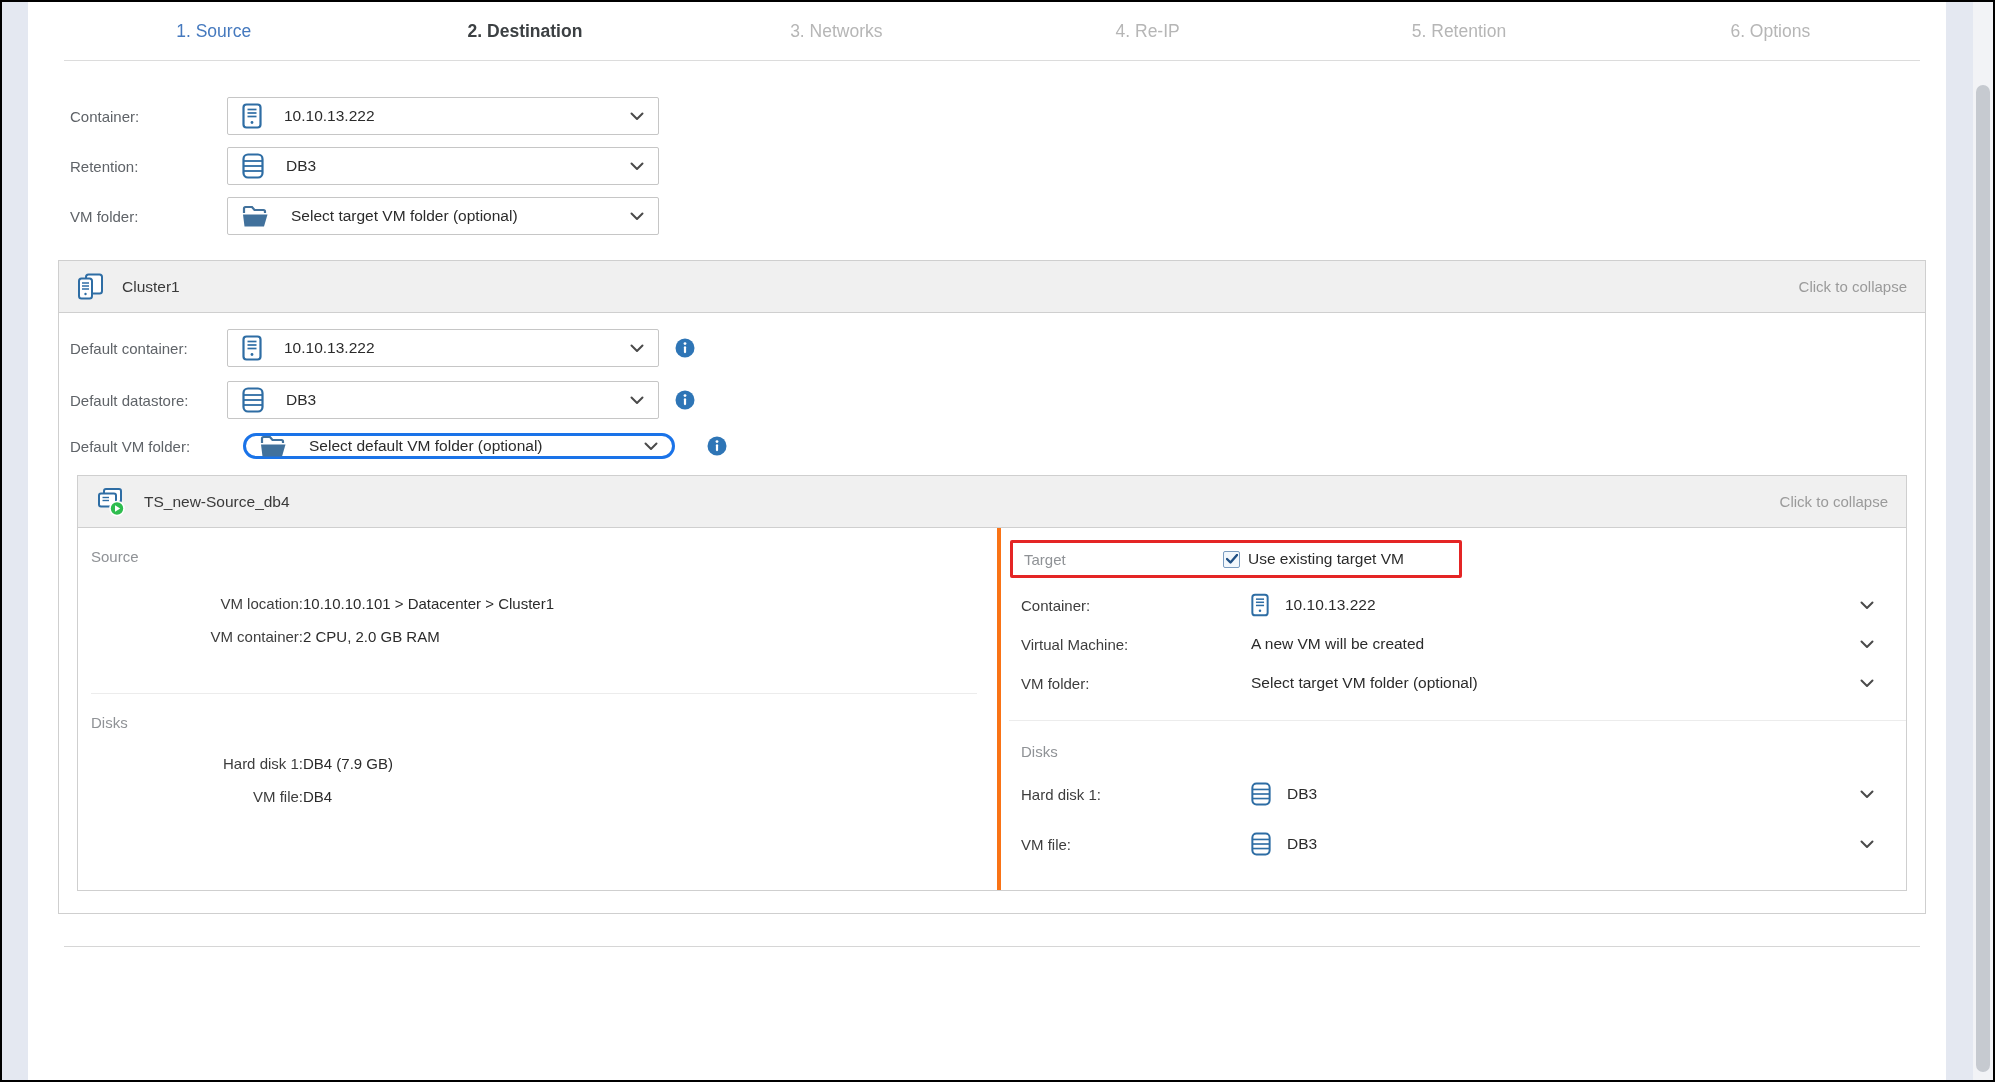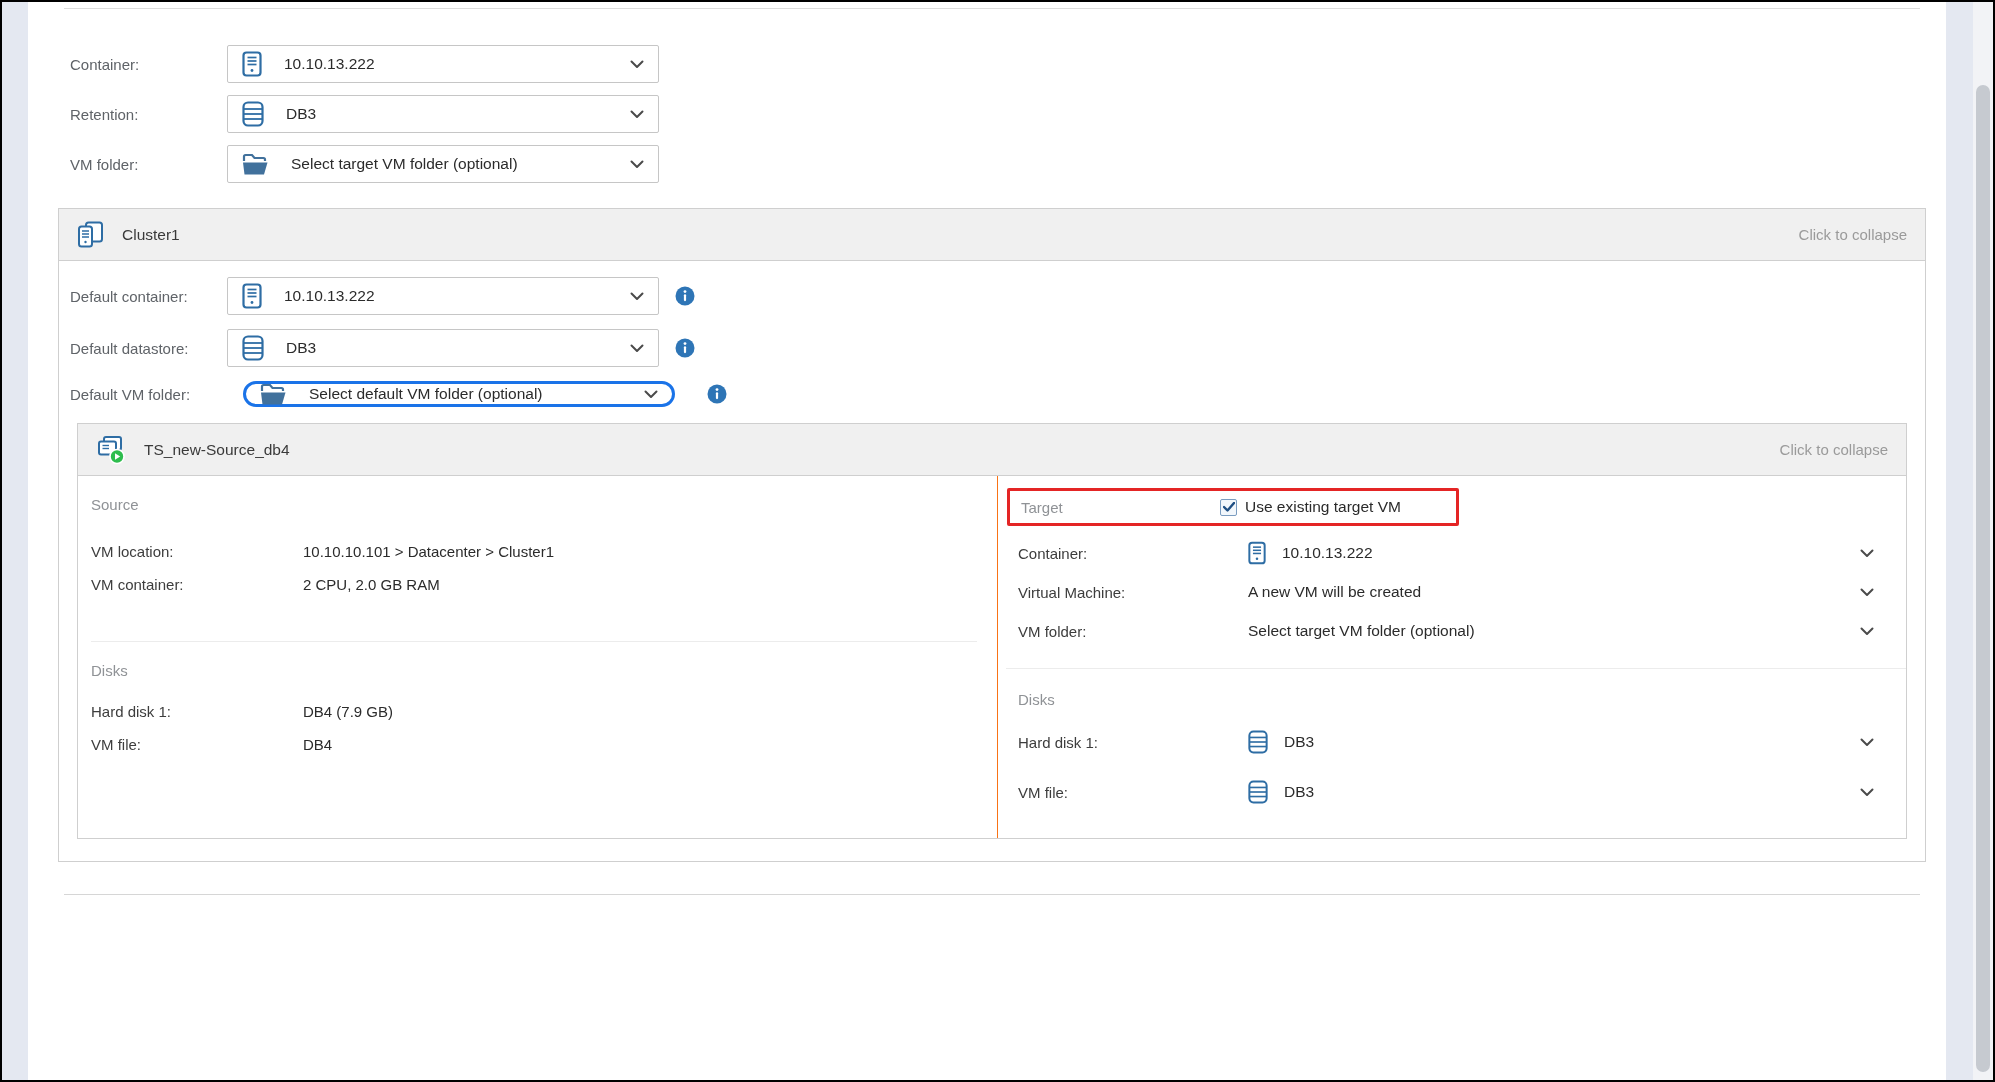--- a/index.html
+++ b/index.html
@@ -42,23 +42,23 @@
                   align-items:center; padding:0 18px; cursor:pointer; }
   .panel-header .p-icon { display:flex; margin-right:18px; }
   .panel-title { font-size:15.5px; color:#3a3a3a; }
   .collapse-hint { margin-left:auto; font-size:15px; color:#9a9a9a; }
   .panel-body { padding:16px 18px 22px 11px; }
 
   
   .vm-panel { margin-left:7px; margin-top:16px; border:1px solid #cfcfcf; }
   .vm-body { display:flex; }
   .vm-col-left { width:919px; flex:none; padding:20px 20px 30px 13px; }
-  .vm-col-right { flex:1; border-left:1px solid #f97316; padding:12px 0 30px 8px; }
+  .vm-col-right { flex:1; border-left:4px solid #f97316; padding:12px 0 30px 8px; }
   .section-label { font-size:15px; color:#8f9296; }
-  .kv { display:flex; align-items:center; font-size:15px; }
+  .kv { display:flex; align-items:center; font-size:15px;text-align:right; }
   .kv .k { width:212px; flex:none; color:#3d3d3d; }
   .kv .v { color:#2b2b2b; }
   .src-row1 { margin-top:30px; }
   .src-row2 { margin-top:16px; }
   .disks-block-left { margin-top:48px; border-top:1px solid #ececec; padding-top:20px; }
   .disks-left-row1 { margin-top:24px; }
   .disks-left-row2 { margin-top:16px; }
 
   .target-box { width:452px; height:38px; border:3px solid #e42525; border-radius:2px;
                 display:flex; align-items:center; padding:0 11px; margin-left:1px; }
@@ -86,20 +86,28 @@
 
   svg { display:block; }
 </style>
 </head>
 <body>
 
 <div class="viewport">
   <div class="card">
     <div class="card-inner">
 
+      <div class="stepper">
+        <div class="step done">1. Source</div>
+        <div class="step active">2. Destination</div>
+        <div class="step upcoming">3. Networks</div>
+        <div class="step upcoming">4. Re-IP</div>
+        <div class="step upcoming">5. Retention</div>
+        <div class="step upcoming">6. Options</div>
+      </div>
       <div class="stepper-divider"></div>
 
       <div class="top-form">
         <div class="f-row">
           <span class="f-label">Container:</span>
           <div class="dropdown">
             <span class="dd-icon">
               <svg width="20" height="26" viewBox="0 0 20 26">
                   <rect x="1.5" y="1.5" width="17" height="23" rx="3" fill="none" stroke="#2e6da4" stroke-width="2.2"></rect>
                   <line x1="5.5" y1="6.5" x2="14.5" y2="6.5" stroke="#2e6da4" stroke-width="1.7"></line>

